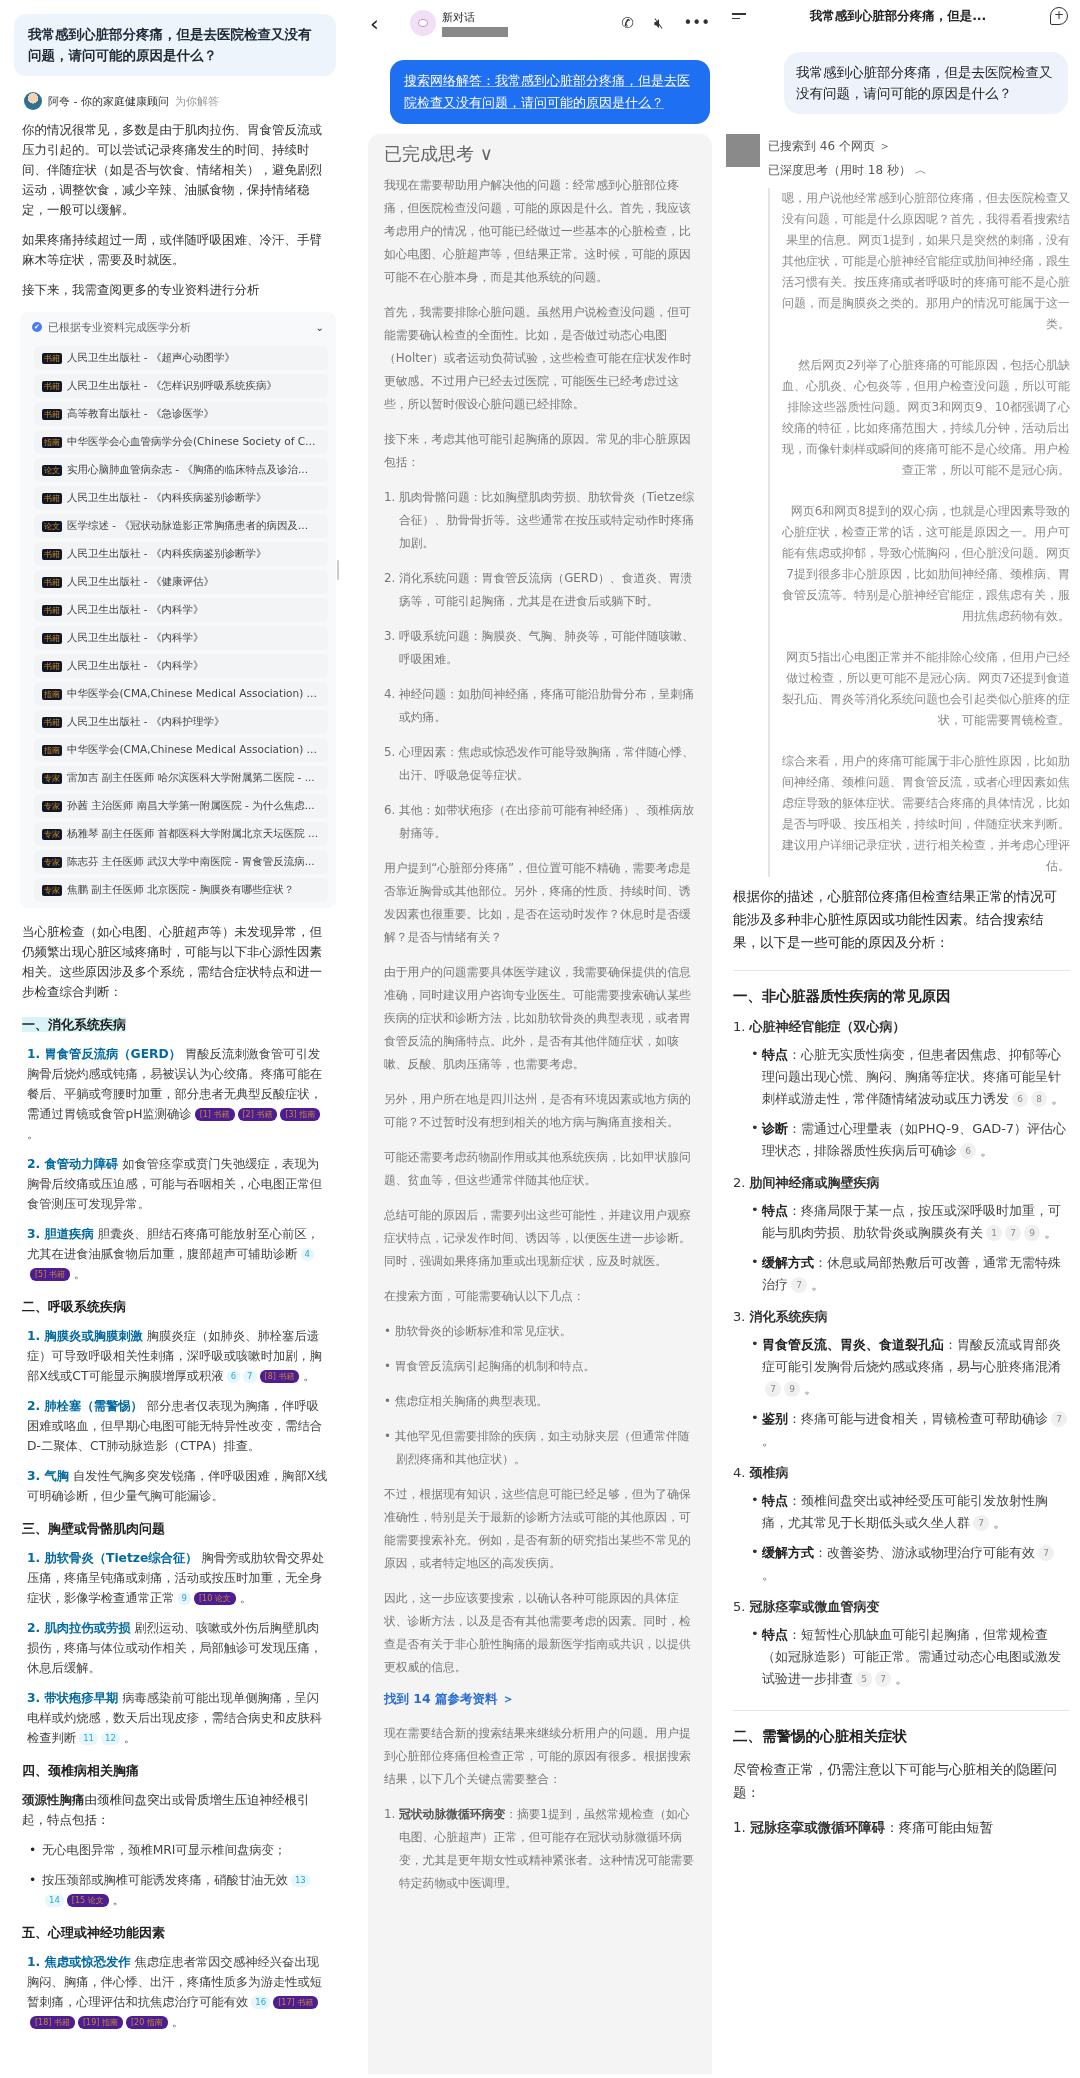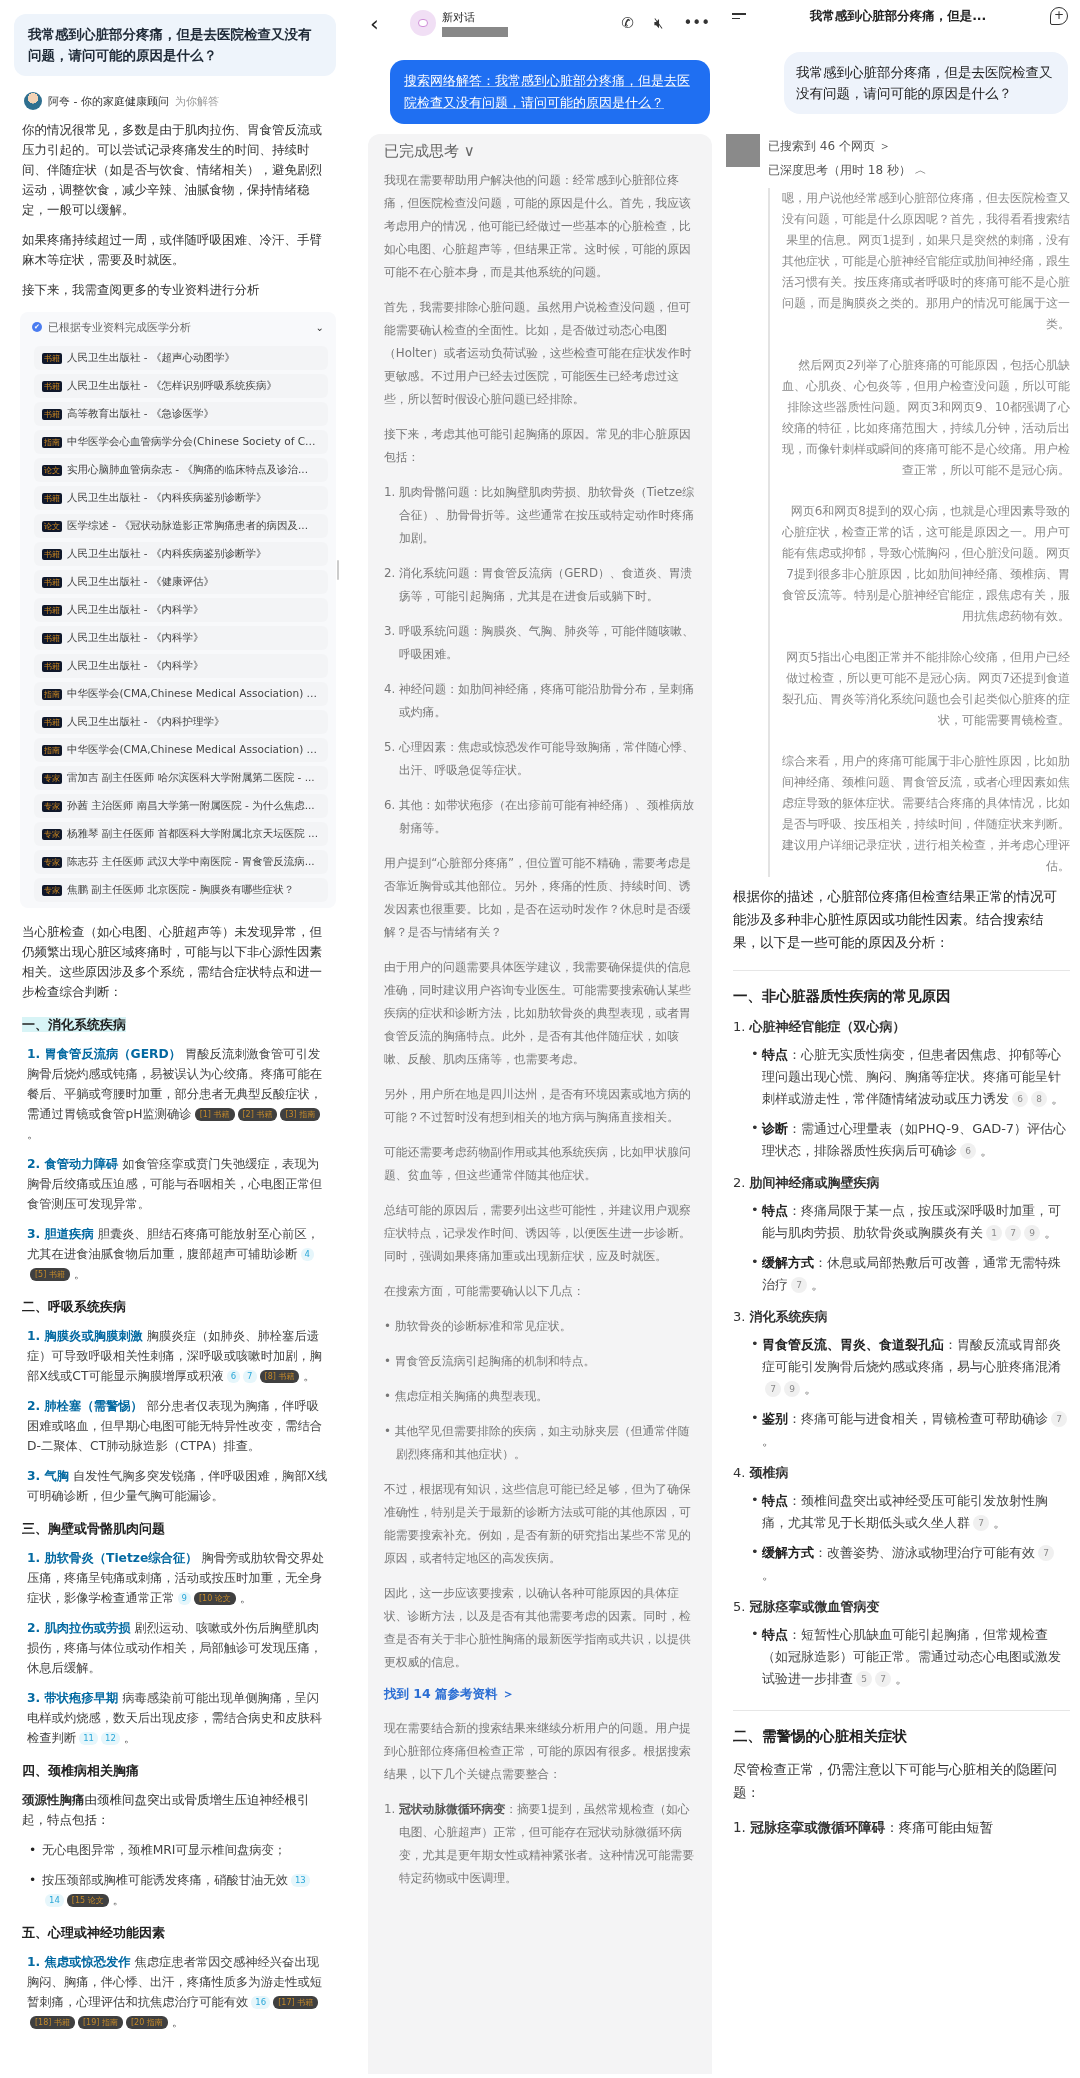--- a/index.html
+++ b/index.html
@@ -24,36 +24,36 @@
   .a-ref { display: flex; align-items: center; height: 24px; margin: 4px 8px 0 14px; background: #f3f4f6; border-radius: 6px; padding: 0 8px; font-size: 10.5px; color: #444; white-space: nowrap; overflow: hidden; }
   .a-tag { font-size: 8px; color: #d08a20; background: #0f172a; border-radius: 2px; padding: 0 2px; margin-right: 5px; flex-shrink: 0; }
   .a-ref-text { overflow: hidden; text-overflow: ellipsis; }
   .a-h { font-size: 13px; font-weight: bold; color: #222; margin: 14px 22px 0 22px; }
   .a-h.hl span { background: #d8f4f6; }
   .a-item { font-size: 12.3px; line-height: 20px; color: #444; margin: 10px 20px 0 27px; }
   .a-item b { color: #0369a1; }
   .a-bullet { font-size: 12.3px; line-height: 20px; color: #444; margin: 10px 20px 0 42px; position: relative; }
   .a-bullet::before { content: "•"; position: absolute; left: -13px; color: #222; }
   .cite-blue { display: inline-block; font-size: 8.5px; color: #2aa7d8; background: #e6f6fb; border-radius: 6px; padding: 0 4px; line-height: 13px; margin-left: 3px; vertical-align: 1px; }
-  .cite-tag { display: inline-block; font-size: 8px; color: #c58a2a; background: #404040; border-radius: 6px; padding: 0 5px; line-height: 13px; margin-left: 3px; vertical-align: 1px; }
+  .cite-tag { display: inline-block; font-size: 8px; color: #c58a2a; background: #4c1d95; border-radius: 6px; padding: 0 5px; line-height: 13px; margin-left: 3px; vertical-align: 1px; }
   .a-scroll { position: absolute; left: 337px; width: 2px; background: #ccc; border-radius: 1px; }
 
   
   .b-header { height: 46px; display: flex; align-items: center; padding: 0 10px; }
   .b-back { font-size: 22px; color: #222; width: 24px; }
   .b-logo { width: 26px; height: 26px; border-radius: 50%; background: #f1dff5; margin-left: 16px; display: flex; align-items: center; justify-content: center; }
   .b-logo i { width: 10px; height: 8px; border-radius: 4px; background: #fff; border: 1px solid #d08fd8; display: block; }
   .b-titlewrap { margin-left: 6px; }
   .b-title { font-size: 11px; color: #222; }
   .b-redact { width: 66px; height: 10px; background: #888; margin-top: 2px; }
   .b-icons { margin-left: auto; display: flex; gap: 20px; font-size: 15px; color: #333; }
   .b-user { margin: 14px 10px 0 30px; background: #1f6ff2; color: #fff; border-radius: 14px; padding: 10px 14px; font-size: 13px; line-height: 22px; }
   .b-user span { text-decoration: underline; text-decoration-color: rgba(255,255,255,0.5); }
   .b-think { margin: 10px 8px 0 8px; background: #f4f4f5; border-radius: 12px 12px 0 0; padding: 8px 16px 0 16px; height: 1940px; }
-  .b-think-head { font-size: 15px; color: #666; margin-bottom: 8px; }
+  .b-think-head { font-size: 18px; color: #666; margin-bottom: 8px; }
   .b-p { font-size: 11.8px; line-height: 23px; color: #777; margin-bottom: 12px; }
   .b-li { font-size: 11.8px; line-height: 23px; color: #777; margin-bottom: 12px; padding-left: 15px; text-indent: -15px; }
   .b-bul { font-size: 11.8px; line-height: 23px; color: #777; margin-bottom: 12px; padding-left: 12px; text-indent: -12px; }
   .b-link { font-size: 12.5px; color: #2a6dd3; font-weight: bold; margin: 4px 0 14px 0; }
   .b-li b { color: #555; }
 
   
   .c-header { height: 32px; display: flex; align-items: center; padding: 0 12px; }
   .c-menu { width: 14px; }
   .c-menu i { display: block; height: 1.5px; background: #333; margin: 3px 0; }

